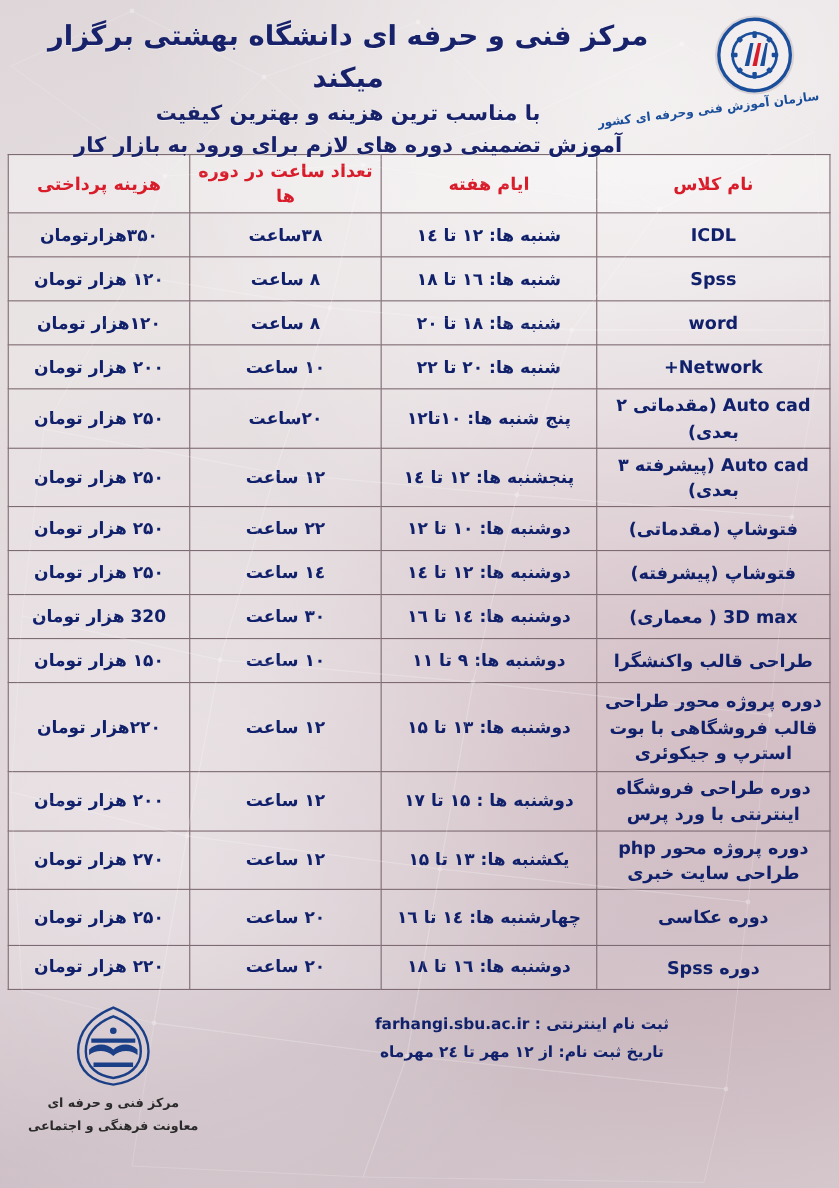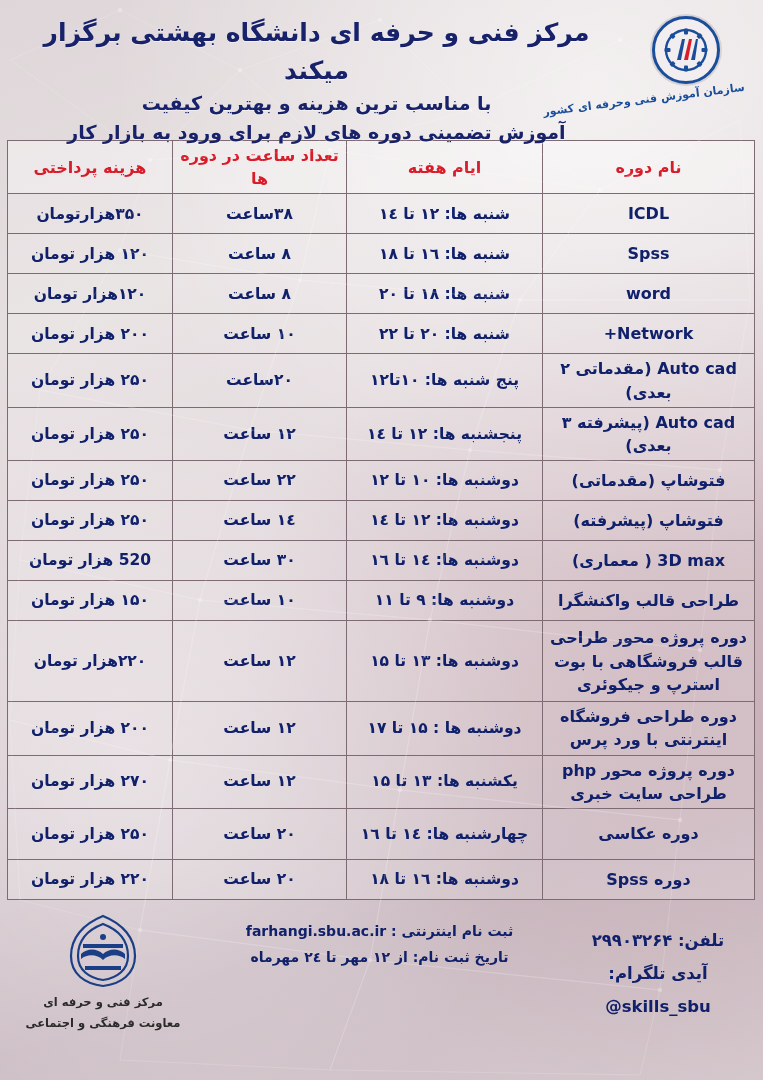--- a/index.html
+++ b/index.html
@@ -274,21 +274,21 @@
   <div class="table-wrap">
     <table class="courses">
       <colgroup>
         <col class="c-skill">
           <col class="c-days">
           <col class="c-hours">
           <col class="c-fee">
       </colgroup>
       <thead>
         <tr>
-          <th>نام دوره</th>
+          <th>نام کلاس</th>
           <th>ایام هفته</th>
           <th>تعداد ساعت در دوره ها</th>
           <th>هزینه پرداختی</th>
         </tr>
       </thead>
       <tbody>
         <tr>
           <td class="skill">ICDL</td>
           <td class="days">شنبه ها: ۱۲ تا ۱٤</td>
           <td class="hours">۳۸ساعت</td>
@@ -333,21 +333,21 @@
         <tr>
           <td class="skill">فتوشاپ (پیشرفته)</td>
           <td class="days">دوشنبه ها: ۱۲ تا ۱٤</td>
           <td class="hours">۱٤ ساعت</td>
           <td class="fee">۲۵۰ هزار تومان</td>
         </tr>
         <tr>
           <td class="skill">3D max ( معماری)</td>
           <td class="days">دوشنبه ها: ۱٤ تا ۱٦</td>
           <td class="hours">۳۰ ساعت</td>
-          <td class="fee">520 هزار تومان</td>
+          <td class="fee">320 هزار تومان</td>
         </tr>
         <tr>
           <td class="skill">طراحی قالب واکنشگرا</td>
           <td class="days">دوشنبه ها: ۹ تا ۱۱</td>
           <td class="hours">۱۰ ساعت</td>
           <td class="fee">۱۵۰ هزار تومان</td>
         </tr>
         <tr class="tall">
           <td class="skill">دوره پروژه محور طراحی قالب فروشگاهی با بوت استرپ و جیکوئری</td>
           <td class="days">دوشنبه ها: ۱۳ تا ۱۵</td>
@@ -377,24 +377,20 @@
           <td class="days">دوشنبه ها: ۱٦ تا ۱۸</td>
           <td class="hours">۲۰ ساعت</td>
           <td class="fee">۲۲۰ هزار تومان</td>
         </tr>
       </tbody>
     </table>
   </div>
 
   <div class="footer">
 
-    <div class="footer-left">
-      <div class="fline">تلفن: ۲۹۹۰۳۲۶۴</div>
-      <div class="fline">آیدی تلگرام: skills_sbu@</div>
-    </div>
 
     <div class="footer-center">
       <div class="fline">ثبت نام اینترنتی : farhangi.sbu.ac.ir</div>
       <div class="fline">تاریخ ثبت نام: از ۱۲ مهر تا ۲٤ مهرماه</div>
     </div>
 
     <div class="sbu-logo">
       <div class="mark">
         <svg width="92" height="78" viewBox="0 0 92 78">
           <g fill="none" stroke="#1a3f86" stroke-width="2.2">

